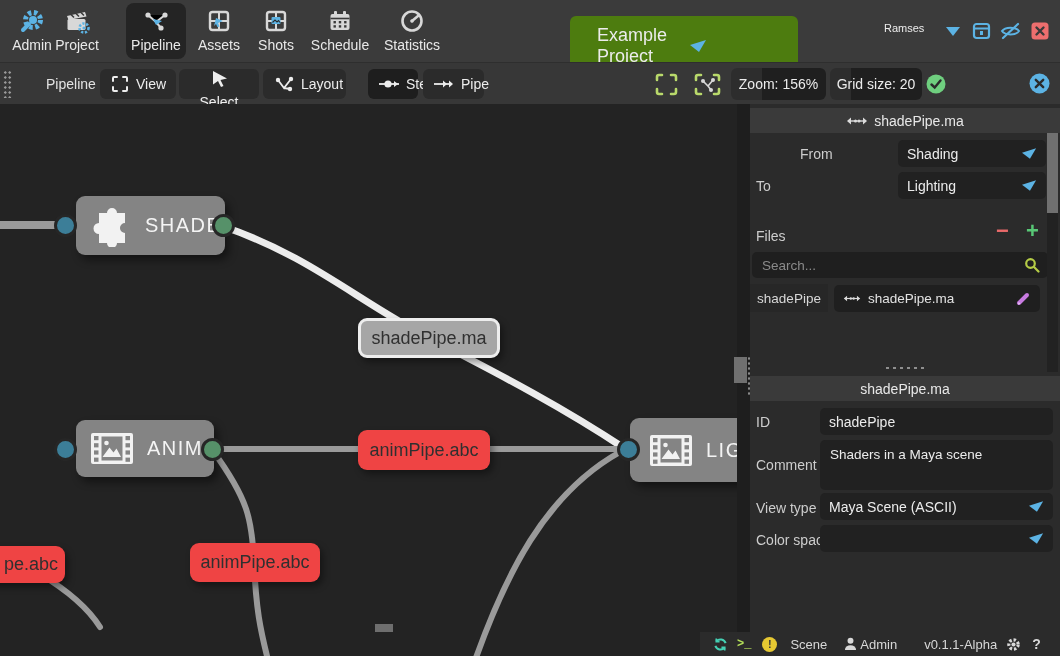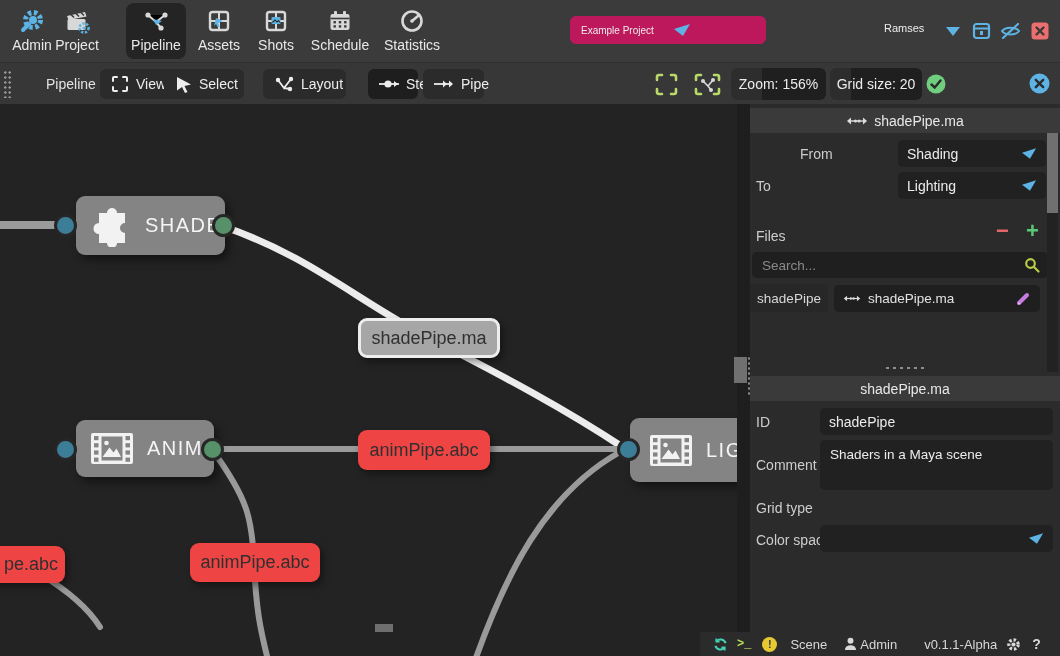--- a/index.html
+++ b/index.html
@@ -7,22 +7,22 @@
        font-family:"Liberation Sans","DejaVu Sans",sans-serif;color:#e6e6e6;-webkit-font-smoothing:antialiased;}
   .abs{position:absolute;}
   svg{display:block;}
 
   
   .topbar{position:absolute;left:0;top:0;width:1060px;height:62px;background:#3b3b3b;}
   .tab{position:absolute;top:3px;height:56px;border-radius:8px;display:flex;flex-direction:column;
        align-items:center;justify-content:flex-start;font-size:14px;color:#e9e9e9;cursor:default;}
   .tab .ic{height:32px;display:flex;align-items:center;justify-content:center;margin-top:2px;}
   .tab.active{background:#242424;}
-  .proj-select{position:absolute;left:570px;top:16px;width:196px;height:28px;background:#be185d;border-radius:6px;
-       display:flex;align-items:center;font-size:10px;color:#ececec;padding:0;}
+  .proj-select{position:absolute;left:570px;top:16px;width:196px;height:28px;background:#4d7c0f;border-radius:6px;
+       display:flex;align-items:center;font-size:18px;color:#ececec;padding:16px;}
   .proj-select span{padding-left:11px;flex:1;}
   .proj-select .ptr{margin-right:10px;}
   .userlbl{position:absolute;left:884px;top:22px;font-size:11px;color:#ececec;}
 
   
   .toolbar{position:absolute;left:0;top:62px;width:1060px;height:42px;background:#373737;border-top:1px solid #2e2e2e;box-sizing:border-box;}
   .grip-v{position:absolute;left:3px;top:7px;width:9px;height:28px;
       background-image:radial-gradient(circle,#9a9a9a 1px,transparent 1.4px);background-size:4.5px 5px;}
   .tb-title{position:absolute;left:46px;top:0;height:42px;line-height:42px;font-size:14px;color:#e2e2e2;}
   .tb-btn{position:absolute;top:6px;height:30px;background:#2b2b2b;border-radius:6px;display:flex;align-items:center;
@@ -220,21 +220,21 @@
 
     <div class="tb-btn" style="left:100px;width:76px;">
       <span>
         <svg width="18" height="18" viewBox="0 0 18 18" fill="none" stroke="#ededed" stroke-width="2" stroke-linecap="round">
           <path d="M2 6 V3 Q2 2 3 2 H6 M12 2 H15 Q16 2 16 3 V6 M16 12 V15 Q16 16 15 16 H12 M6 16 H3 Q2 16 2 15 V12"></path>
         </svg>
       </span>
       <span>View</span>
     </div>
 
-    <div class="tb-btn" style="left:164px;width:80px;">
+    <div class="tb-btn" style="left:179px;width:80px;flex-direction:column;">
       <span>
         <svg width="17" height="18" viewBox="0 0 17 18">
           <path d="M2 2 L16 9.5 L9.5 11 L12.5 17 L10 18 L7 12 L2 15.5 Z" fill="#ededed"></path>
         </svg>
       </span>
       <span>Select</span>
     </div>
 
     <div class="tb-btn" style="left:263px;width:83px;">
       <span>
@@ -480,21 +480,29 @@
   </div>
 
   <span class="flabel" style="left:756px;top:414px;">ID</span>
   <div class="field" style="left:820px;top:408px;width:233px;height:27px;">
     <span>shadePipe</span>
   </div>
 
   <span class="flabel" style="left:756px;top:457px;">Comment</span>
   <div class="commentbox">Shaders in a Maya scene</div>
 
-  <span class="flabel" style="left:756px;top:500px;">Grid type</span>
+  <span class="flabel" style="left:756px;top:500px;">View type</span>
+  <div class="field" style="left:820px;top:493px;width:233px;height:27px;">
+    <span>Maya Scene (ASCII)</span>
+    <span class="ptr">
+      <svg width="15" height="12" viewBox="0 0 17 13">
+          <polygon points="16,0 0,5 9,12" fill="#5cb3e4"></polygon>
+        </svg>
+    </span>
+  </div>
 
   <span class="flabel" style="left:756px;top:532px;">Color space</span>
   <div class="field" style="left:820px;top:525px;width:233px;height:27px;">
     <span></span>
     <span class="ptr">
       <svg width="15" height="12" viewBox="0 0 17 13">
           <polygon points="16,0 0,5 9,12" fill="#5cb3e4"></polygon>
         </svg>
     </span>
   </div>

